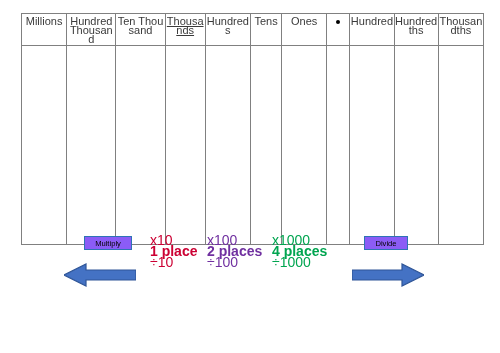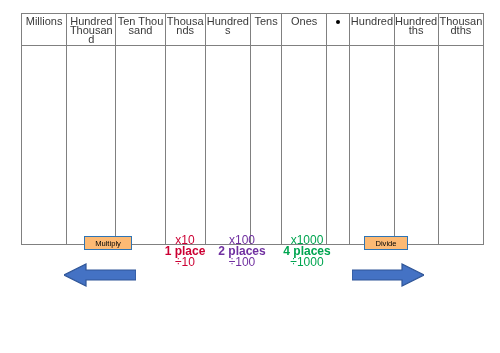--- a/index.html
+++ b/index.html
@@ -79,38 +79,37 @@
     position: absolute;
     left: 0;
     top: 233px;
     width: 500px;
     height: 120px;
   }
 
   .op-box {
     position: absolute;
     border: 1.4px solid #2e74b5;
-    background: #fdba74;
+    background: #8b5cf6;
     color: #000000;
     font-size: 7.6px;
     line-height: 13px;
     text-align: center;
     height: 14px;
     box-sizing: border-box;
     white-space: nowrap;
   }
   #multiply-box { left: 84px; top: 3px; width: 48px; }
   #divide-box   { left: 364px; top: 3px; width: 44px; }
 
   .op-group {
     position: absolute;
     top: 2px;
     width: 70px;
-    text-align: center;
-    font-size: 12px;
+    font-size: 14px;
     line-height: 11px;
     white-space: nowrap;
   }
   .op-group .row-top,
   .op-group .row-bot { font-weight: normal; }
   .op-group .row-mid { font-weight: bold; }
 
   #group-x10   { left: 150px; }
   #group-x100  { left: 207px; }
   #group-x1000 { left: 272px; }
@@ -127,21 +126,21 @@
 
 <div id="sheet">
 
   <div id="pv-table-wrap">
     <table class="pv-table">
       <thead>
         <tr>
           <th style="width:45px;">Millions</th>
           <th style="width:49px;">Hundred Thousand</th>
           <th style="width:49px;">Ten Thousand</th>
-          <th style="width:40px;">Thousands</th>
+          <th style="width:40px;text-decoration:underline;">Thousands</th>
           <th style="width:45px;text-align:center;">Hundreds</th>
           <th style="width:31px;margin-left:13px;">Tens</th>
           <th style="width:45px;">Ones</th>
           <th style="width:23px;" class="dot-col">
             <span class="dot-glyph"></span>
           </th>
           <th style="width:44px;">Hundred</th>
           <th style="width:44px;">Hundredths</th>
           <th style="width:45px;">Thousandths</th>
         </tr>

